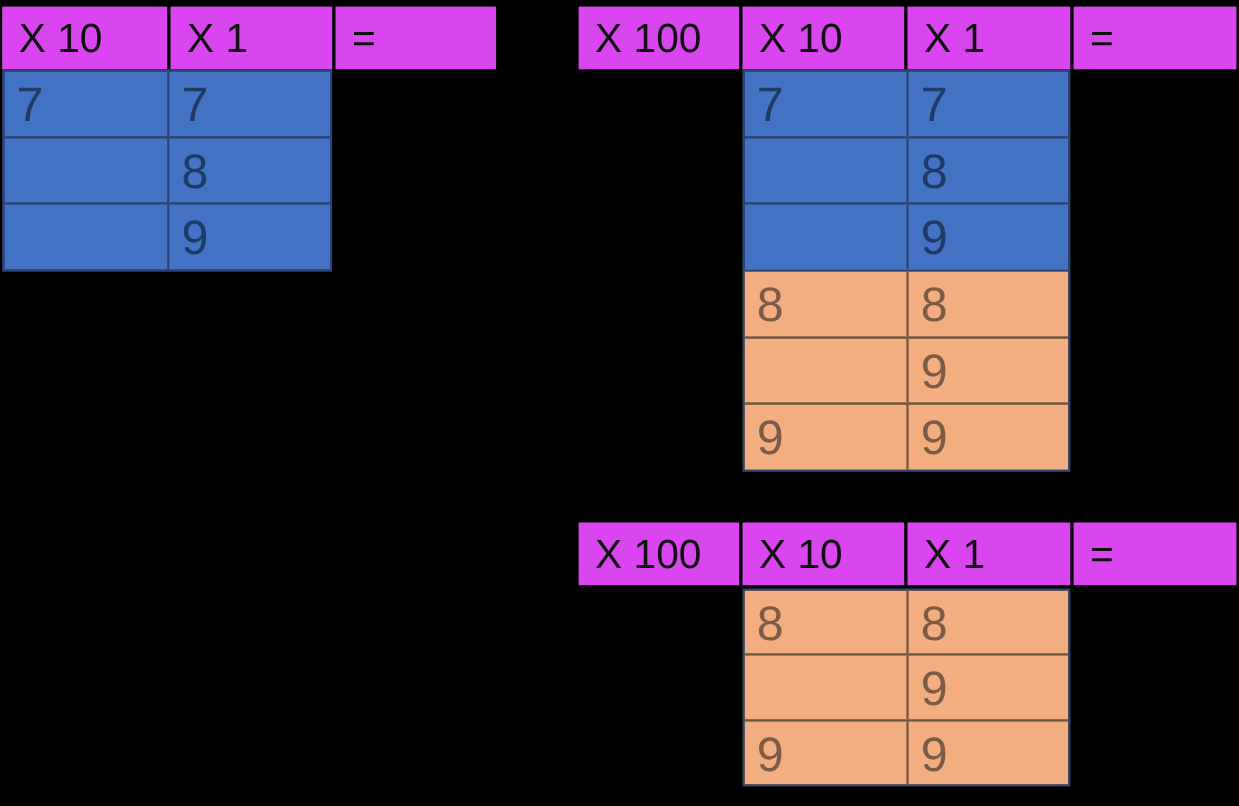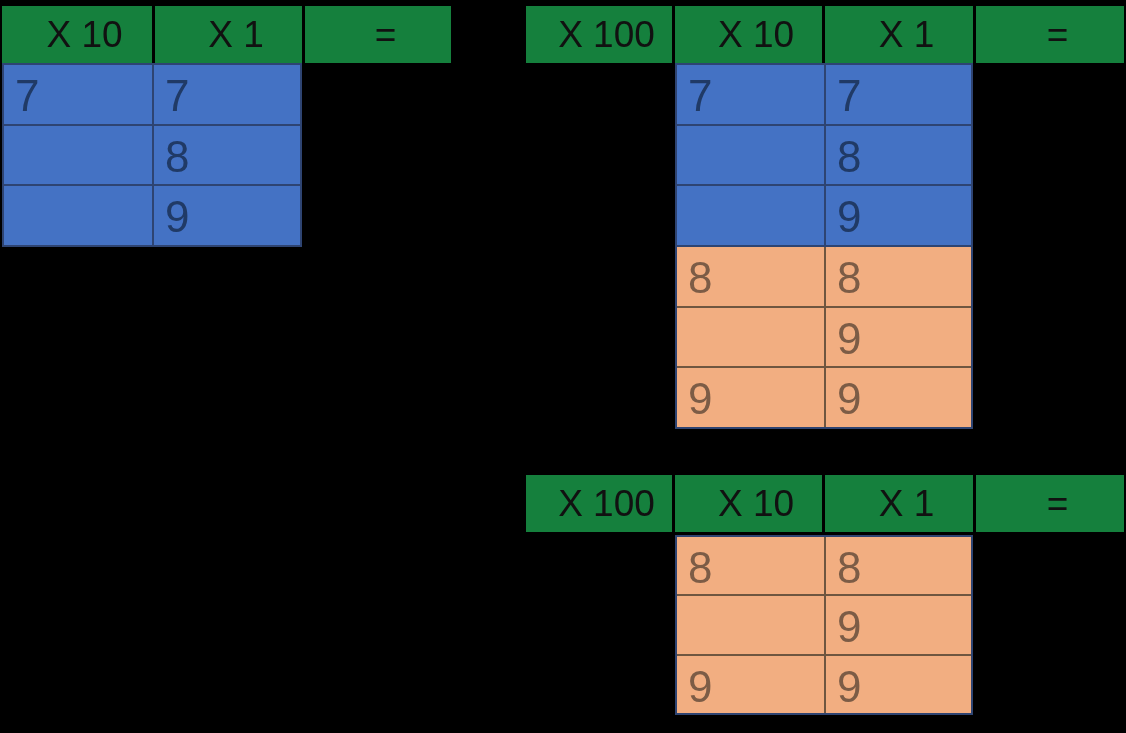--- a/index.html
+++ b/index.html
@@ -14,29 +14,28 @@
     width: 1126px; height: 733px;
     background: #000000;
   }
   
   .header-row {
     position: absolute;
     display: flex;
     gap: 3px;
   }
   .hcell {
-    background: #15803d;
+    background: #d946ef;
     color: #111111;
     font-size: 37px;
     height: 57px;
     line-height: 57px;
     padding-left: 15px;
     white-space: nowrap;
     overflow: hidden;
-    text-align: center;
   }
   
   .tbody {
     position: absolute;
     border: 2px solid #2E4472;
     display: flex;
     flex-direction: column;
   }
   .trow { display: flex; flex: 1; }
   .tcell {

